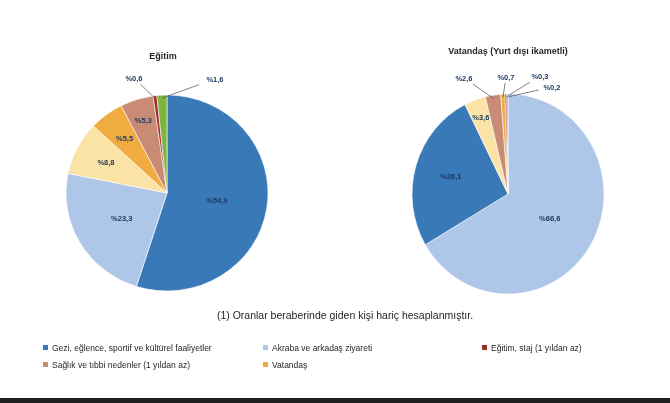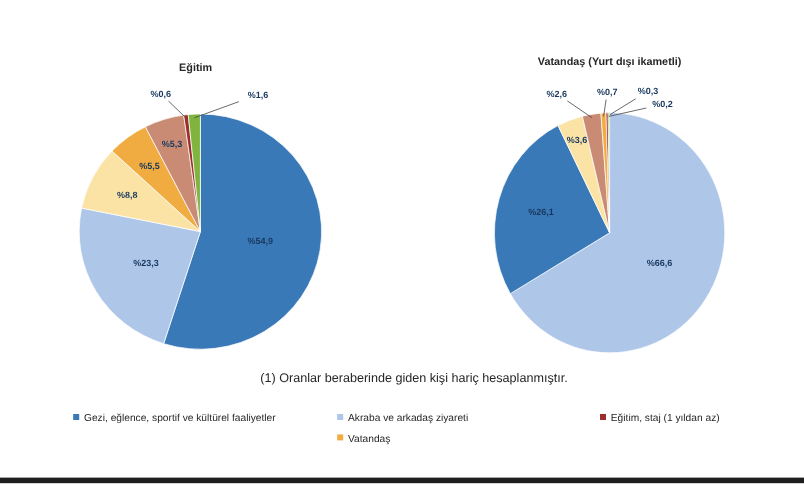--- a/index.html
+++ b/index.html
@@ -19,21 +19,21 @@
   .footnote{
     position:absolute;left:345px;top:309px;transform:translateX(-50%);
     font-size:10.5px;color:#262626;white-space:nowrap;
   }
   svg.pies{position:absolute;left:0;top:0;}
   .plabel{
     font-family:"Liberation Sans",sans-serif;font-size:7.5px;font-weight:bold;
     fill:#17375E;
   }
   .leader{stroke:#4d4d4d;stroke-width:0.7;fill:none;}
-  .legend{position:absolute;left:18px;top:0;width:553px;height:403px;text-align:right;}
+  .legend{position:absolute;left:0;top:0;width:553px;height:403px;text-align:right;}
   .lg-item{position:absolute;white-space:nowrap;font-size:8.5px;color:#262626;line-height:9px;}
   .lg-sw{display:inline-block;width:5px;height:5px;margin-right:4px;vertical-align:1px;}
   .bottom-bar{position:absolute;left:0;top:398px;width:670px;height:5px;background:#1e1e1e;}
 </style>
 </head>
 <body>
 
 <div class="stage">
 
 
@@ -80,18 +80,19 @@
         <text x="552.0" y="89.5" text-anchor="middle" class="plabel" fill="#17375E">%0,2</text>
       </g>
   </svg>
 
   <div class="footnote">(1) Oranlar beraberinde giden kişi hariç hesaplanmıştır.</div>
 
   <div class="legend" id="legend">
       <div class="lg-item" style="left: 43px; top: 344px;"><span class="lg-sw" style="background: rgb(58, 121, 183);"></span><span>Gezi, eğlence, sportif ve kültürel faaliyetler</span></div>
       <div class="lg-item" style="left: 263px; top: 344px;"><span class="lg-sw" style="background: rgb(174, 198, 232);"></span><span>Akraba ve arkadaş ziyareti</span></div>
       <div class="lg-item" style="left: 482px; top: 344px;"><span class="lg-sw" style="background: rgb(156, 46, 43);"></span><span>Eğitim, staj (1 yıldan az)</span></div>
+      <div class="lg-item" style="left: 43px; top: 361px;"><span class="lg-sw" style="background: rgb(201, 139, 116);"></span><span>Sağlık ve tıbbi nedenler (1 yıldan az)</span></div>
       <div class="lg-item" style="left: 263px; top: 361px;"><span class="lg-sw" style="background: rgb(240, 172, 65);"></span><span>Vatandaş</span></div>
       <div class="lg-item" style="left: 43px; top: 378px; margin-top: 27px;"><span class="lg-sw" style="background: rgb(127, 180, 63);"></span><span>Diğer</span></div>
     </div>
 
   <div class="bottom-bar"></div>
 </div>
 
 </body></html>

